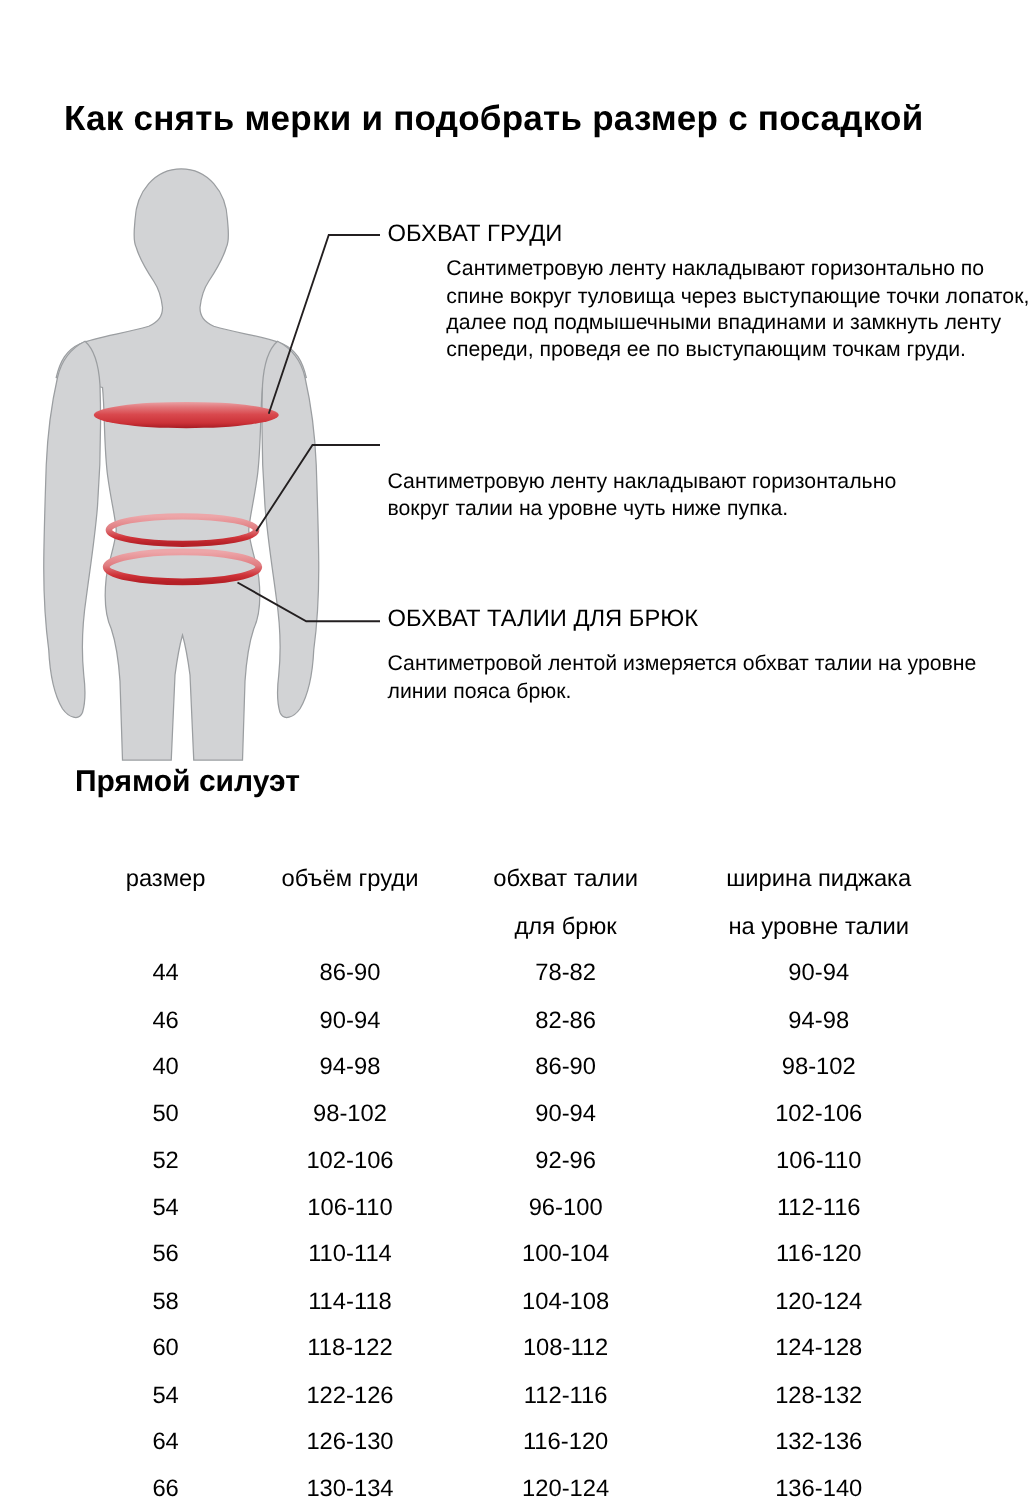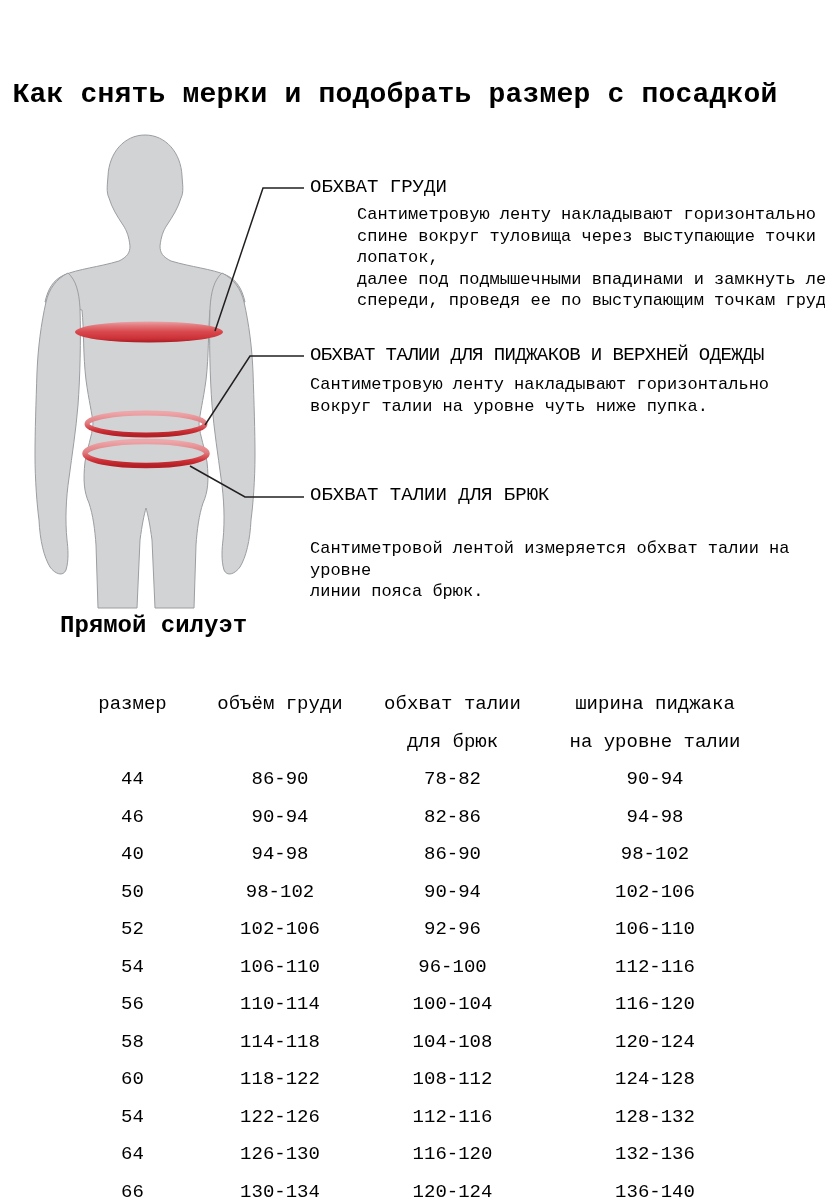--- a/index.html
+++ b/index.html
@@ -3,21 +3,20 @@
 <meta charset="utf-8">
 <style>
   html, body { margin: 0; padding: 0; background: #ffffff; }
   body { font-family: "Liberation Sans", sans-serif; color: #000; }
   .page {
     position: relative;
     width: 825px;
     height: 1200px;
     background: #ffffff;
     overflow: hidden;
-    font-family: Liberation Mono, monospace;
   }
   .title {
     position: absolute;
     top: 80px;
     left: 0;
     width: 790px;
     text-align: center;
     font-size: 28px;
     font-weight: bold;
     line-height: 30px;
@@ -165,26 +164,25 @@
     <path d="M 205,425 L 250,356 L 304,356" fill="none" stroke="#231f20" stroke-width="1.5"></path>
     <path d="M 190,466 L 245,497 L 304,497" fill="none" stroke="#231f20" stroke-width="1.5"></path>
   </svg>
 
   <div class="sec-label" style="top:177px;">ОБХВАТ ГРУДИ</div>
   <div class="sec-desc" style="top:204px;margin-left:47px;">Сантиметровую ленту накладывают горизонтально по
 спине вокруг туловища через выступающие точки лопаток,
 далее под подмышечными впадинами и замкнуть ленту
 спереди, проведя ее по выступающим точкам груди.</div>
 
-  <div class="sec-label long" style="top:345px;">ОБХВАТ ТАЛИИ ДЛЯ ПИДЖАКОВ И ВЕРХНЕЙ ОДЕЖДЫ</div>
   <div class="sec-desc" style="top:374px;">Сантиметровую  ленту накладывают горизонтально
 вокруг талии на уровне чуть ниже пупка.</div>
 
   <div class="sec-label" style="top:485px;">ОБХВАТ ТАЛИИ ДЛЯ БРЮК</div>
-  <div class="sec-desc" style="top:538px;">Сантиметровой лентой измеряется обхват талии на уровне
+  <div class="sec-desc" style="top:520px;">Сантиметровой лентой измеряется обхват талии на уровне
 линии пояса брюк.</div>
 
   <div class="table-title">Прямой силуэт</div>
 
   <div class="size-table">
     <div class="trow">
       <div class="tcell">размер</div>
       <div class="tcell">объём груди</div>
       <div class="tcell">обхват талии</div>
       <div class="tcell">ширина пиджака</div>

